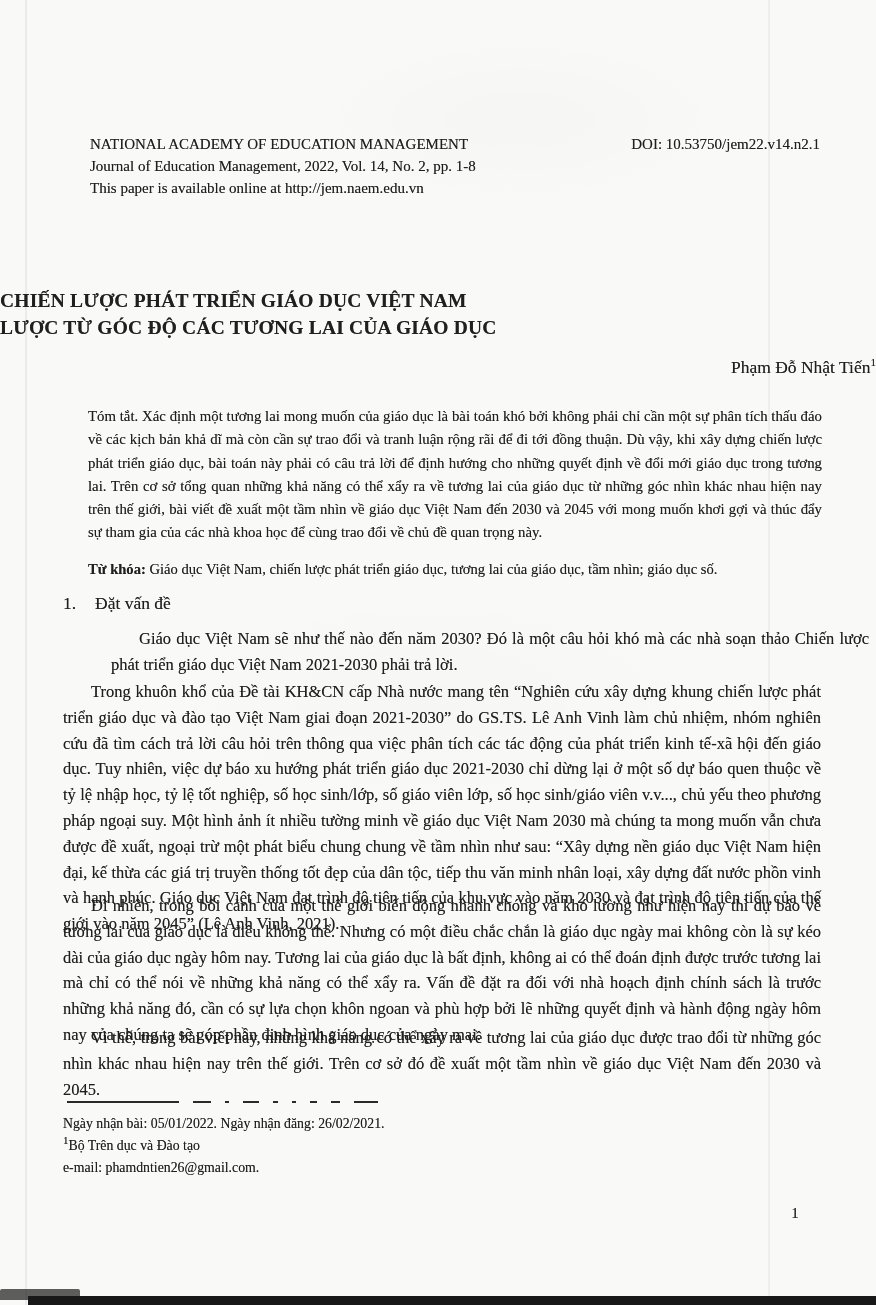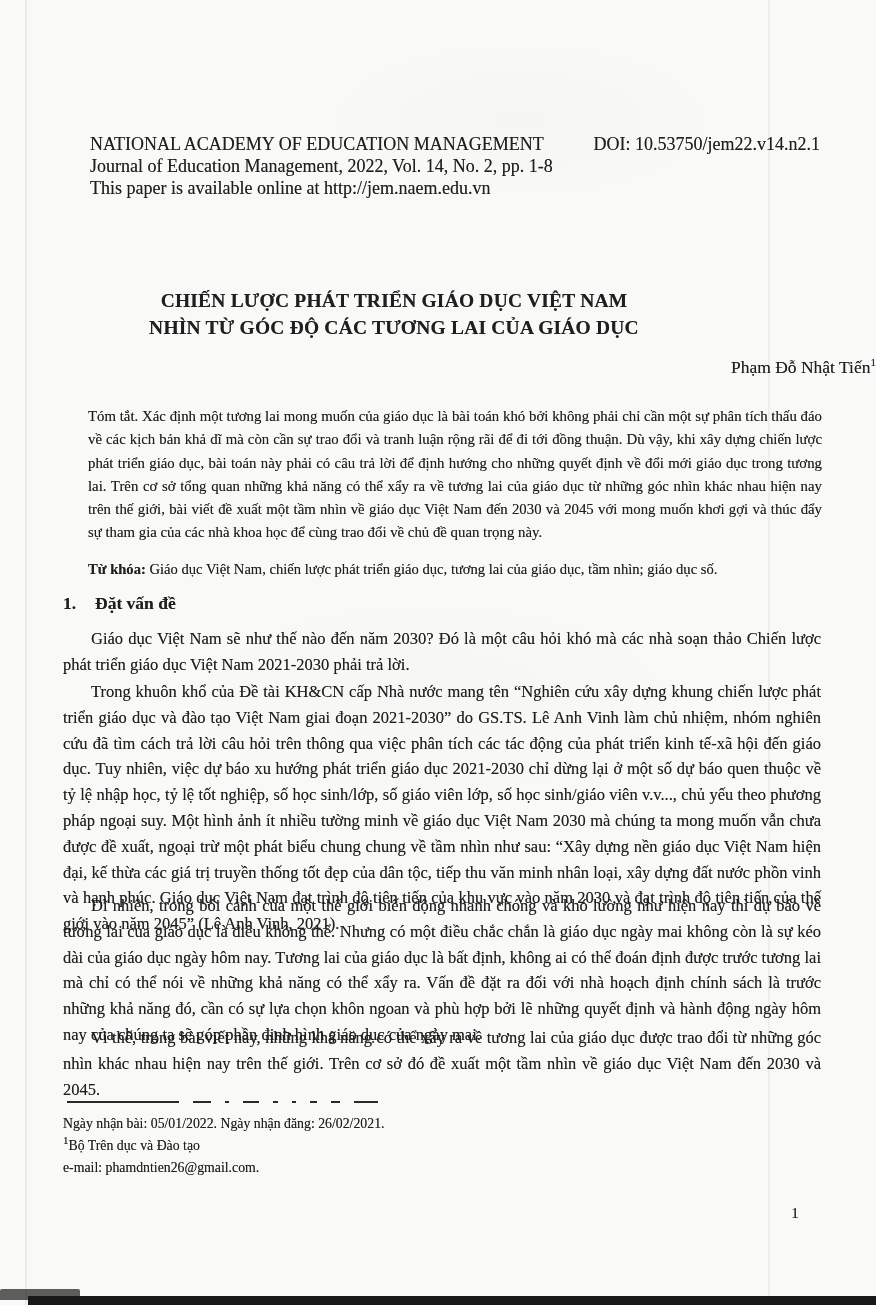--- a/index.html
+++ b/index.html
@@ -16,42 +16,42 @@
       radial-gradient(ellipse 400px 160px at 430px 700px, rgba(0,0,0,0.01), transparent 70%),
       #f9f9f7;
     color:#1f1f1f;
     text-shadow:0 0 0.5px rgba(30,30,30,0.55);
   }
   .scan-line-left{position:absolute;top:0;left:25px;width:2px;height:1305px;background:rgba(60,60,55,0.07);}
   .scan-line-right{position:absolute;top:0;left:768px;width:2px;height:1305px;background:rgba(60,60,55,0.06);}
   .scan-bar-bottom{position:absolute;left:28px;top:1296px;width:848px;height:9px;background:#181818;}
   .scan-smudge{position:absolute;left:0;top:1289px;width:80px;height:11px;background:rgba(40,40,40,0.75);border-radius:2px 2px 0 0;}
 
-  .header{position:absolute;left:90px;top:133px;width:730px;font-size:18px;line-height:22px;}
+  .header{position:absolute;left:90px;top:133px;width:730px;font-size:15px;line-height:22px;}
   .header-row1{display:flex;justify-content:space-between;align-items:flex-start;}
 
-  .title-block{position:absolute;left:0;top:287px;width:776px;text-align:center;
-    font-weight:bold;font-size:19.5px;line-height:27px;letter-spacing:0.2px;padding-left:6px;}
+  .title-block{position:absolute;left:0;top:287px;width:776px;
+    font-weight:bold;font-size:19.5px;line-height:27px;letter-spacing:0.2px;}
   .author-line{position:absolute;left:0;top:357px;width:876px;text-align:right;font-size:17.5px;}
   sup{font-size:11px;vertical-align:super;line-height:0;}
 
   .abstract{position:absolute;left:88px;top:405px;width:734px;
     font-size:14.8px;line-height:23.3px;text-align:justify;}
   .abstract .lbl{font-weight:normal;}
   .keywords{position:absolute;left:88px;top:558px;width:734px;
     font-size:14.6px;line-height:22px;}
   .keywords .lbl{font-weight:bold;}
 
   .section-heading{position:absolute;left:63px;top:593px;width:758px;
-    font-weight:bold;font-size:17.5px;}
+    font-weight:normal;font-size:17.5px;}
   .section-heading .num{display:inline-block;width:32px;}
 
   .para{position:absolute;left:63px;width:758px;font-size:16.5px;line-height:25.8px;
     text-align:justify;text-indent:28px;margin:0;}
-  .p1{top:626px;}
+  .p1{top:626px;margin-left:48px;}
   .p2{top:679px;}
   .p3{top:893px;}
   .p4{top:1025px;}
 
   .footnote-sep{position:absolute;left:67px;top:1100px;width:420px;height:4px;
     display:flex;align-items:center;gap:14px;}
   .footnote-sep span{display:inline-block;height:2px;background:#2a2a2a;}
   .footnote-sep .d1{width:112px;}
   .footnote-sep .d2{width:18px;}
   .footnote-sep .d3{width:4px;}
@@ -77,21 +77,21 @@
     <div class="header-row1">
       <span>NATIONAL ACADEMY OF EDUCATION MANAGEMENT</span>
       <span>DOI: 10.53750/jem22.v14.n2.1</span>
     </div>
     <div>Journal of Education Management, 2022, Vol. 14, No. 2, pp. 1-8</div>
     <div>This paper is available online at http://jem.naem.edu.vn</div>
   </div>
 
   <div class="title-block">
     <div>CHIẾN LƯỢC PHÁT TRIỂN GIÁO DỤC VIỆT NAM</div>
-    <div>NHÌN TỪ GÓC ĐỘ CÁC TƯƠNG LAI CỦA GIÁO DỤC</div>
+    <div>LƯỢC TỪ GÓC ĐỘ CÁC TƯƠNG LAI CỦA GIÁO DỤC</div>
   </div>
 
   <div class="author-line">
     <span>Phạm Đỗ Nhật Tiến</span><sup>1</sup>
   </div>
 
   <div class="abstract">
     <span class="lbl">Tóm tắt.</span><span> Xác định một tương lai mong muốn của giáo dục là bài toán khó bởi không phải chỉ cần một sự phân tích thấu đáo về các kịch bản khả dĩ mà còn cần sự trao đổi và tranh luận rộng rãi để đi tới đồng thuận. Dù vậy, khi xây dựng chiến lược phát triển giáo dục, bài toán này phải có câu trả lời để định hướng cho những quyết định về đổi mới giáo dục trong tương lai. Trên cơ sở tổng quan những khả năng có thể xẩy ra về tương lai của giáo dục từ những góc nhìn khác nhau hiện nay trên thế giới, bài viết đề xuất một tầm nhìn về giáo dục Việt Nam đến 2030 và 2045 với mong muốn khơi gợi và thúc đẩy sự tham gia của các nhà khoa học để cùng trao đổi về chủ đề quan trọng này.</span>
   </div>
 

